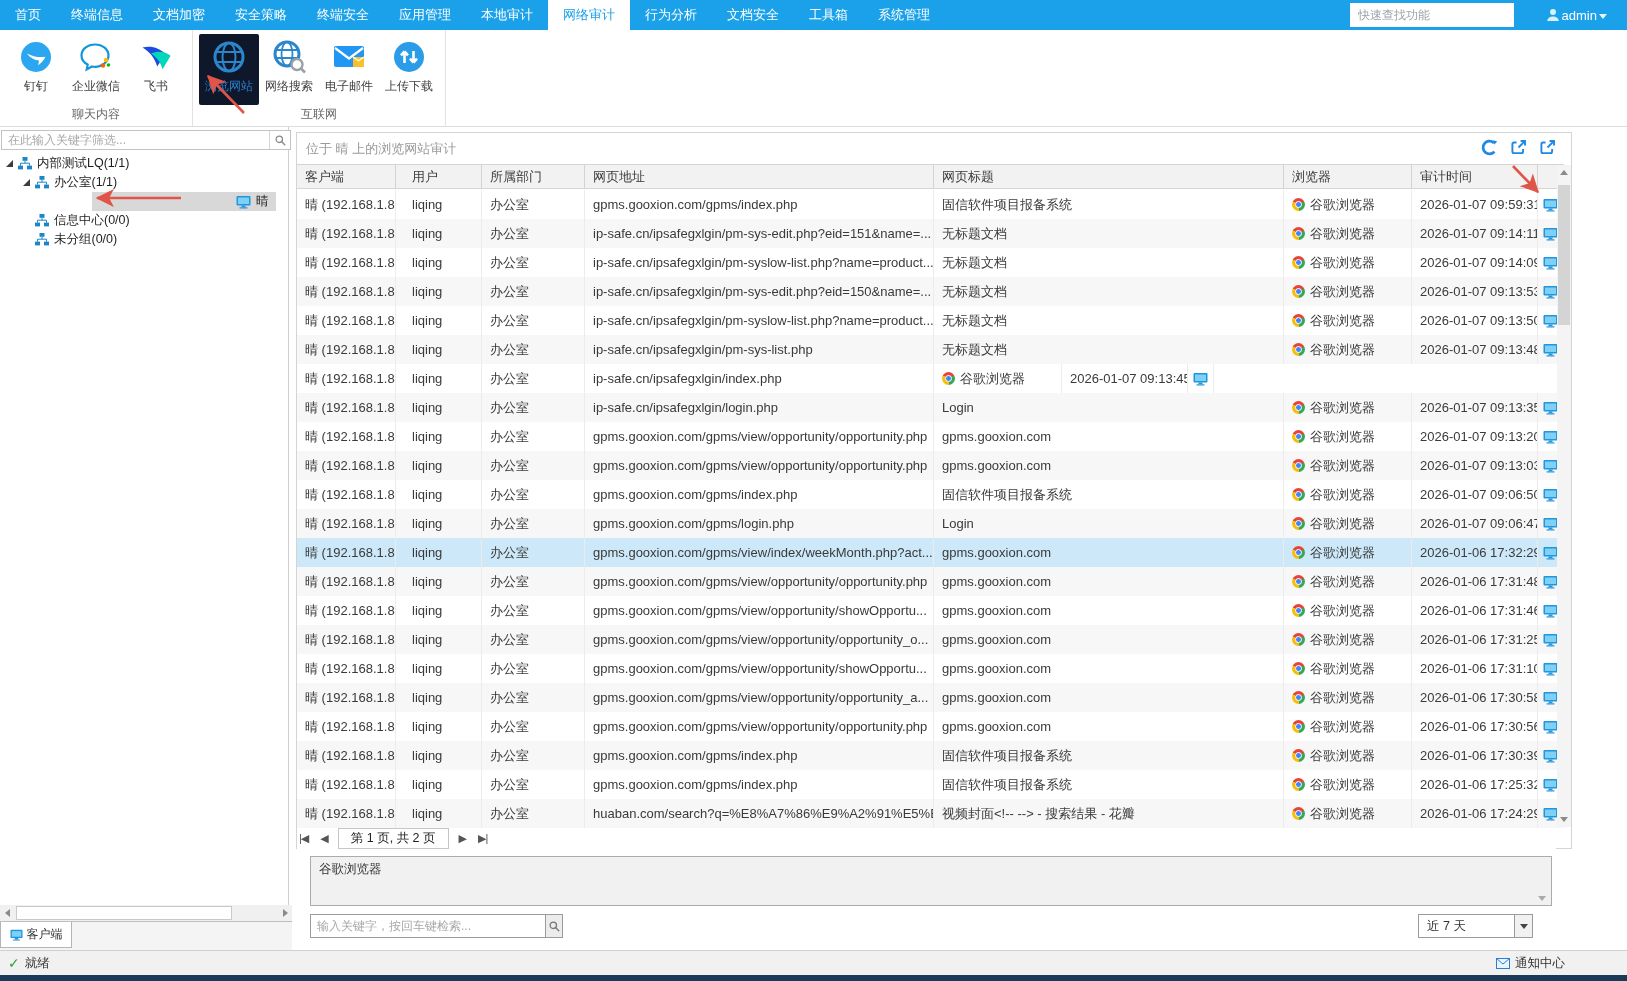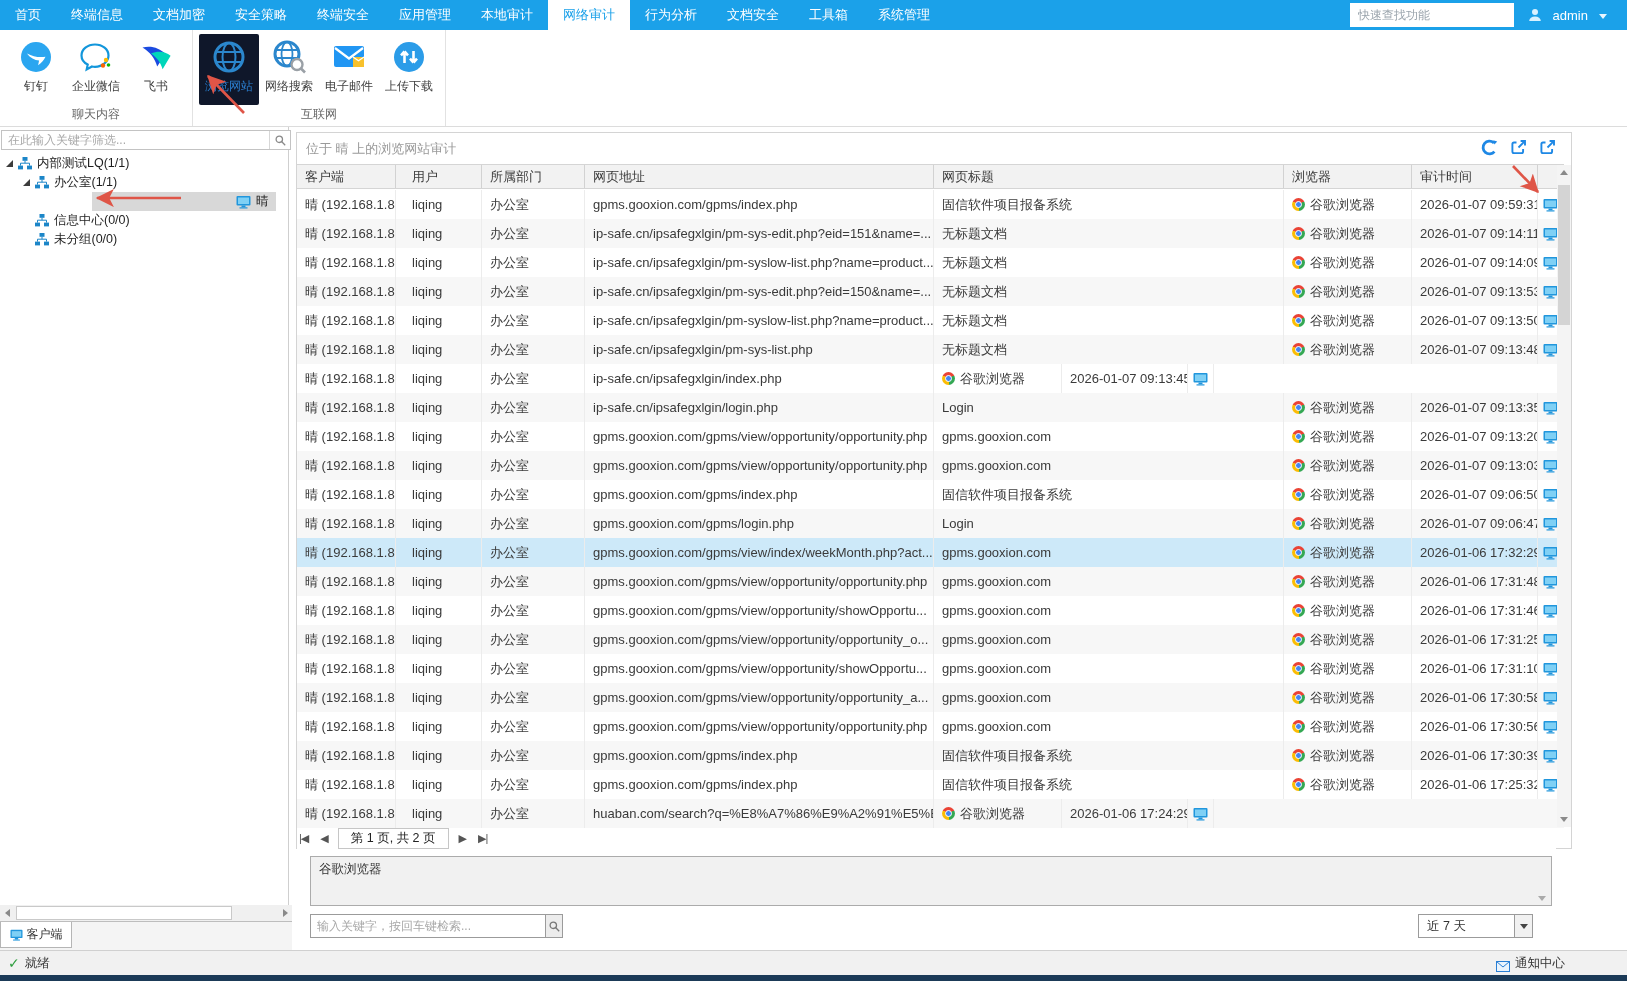--- a/index.html
+++ b/index.html
@@ -5,21 +5,21 @@
   html,body{margin:0;padding:0;background:#fff;}
   #app{position:relative;width:1627px;height:981px;overflow:hidden;
        font-family:"Liberation Sans","DejaVu Sans",sans-serif;background:#fff;padding-left:32px;}
   
   .topbar{position:absolute;left:0;top:0;width:1627px;height:30px;background:#1ba1e9;display:flex;}
   .menu-item{color:#fff;font-size:13px;padding:0 15px;display:flex;align-items:center;cursor:pointer;white-space:nowrap;}
   .menu-item.active{background:#fff;color:#1ba1e9;}
   .quick-search{position:absolute;right:145px;top:3px;width:164px;height:24px;border:none;
        font-size:12px;padding:0 8px;box-sizing:border-box;color:#333;}
   .quick-search::placeholder{color:#9aa4ac;}
-  .userbox{position:absolute;right:52px;top:0;height:30px;display:flex;align-items:center;gap:11px;color:#fff;font-size:13px;cursor:pointer;justify-content:center;}
+  .userbox{position:absolute;right:52px;top:0;height:30px;display:flex;align-items:center;gap:2px;color:#fff;font-size:13px;cursor:pointer;justify-content:center;}
   .caret-w{width:0;height:0;border-left:4px solid transparent;border-right:4px solid transparent;border-top:5px solid #e8f6ff;margin-top:2px;}
   
   .ribbon{position:absolute;left:0;top:30px;width:1627px;height:96px;background:#fff;border-bottom:1px solid #dcdcdc;display:flex;}
   .rgroup{position:relative;display:flex;align-items:flex-start;padding:4px 6px 0 6px;border-right:1px solid #e2e2e2;}
   .rgroup-label{position:absolute;bottom:3px;left:0;right:0;text-align:center;font-size:12px;color:#666;}
   .tool{width:60px;display:flex;flex-direction:column;align-items:center;padding-top:5px;height:66px;border-radius:2px;cursor:pointer;}
   .tool.selected{background:#0f172a;}
   .tool .ticon{height:36px;display:flex;align-items:center;justify-content:center;}
   .tool .tlabel{font-size:12px;color:#3f3f3f;margin-top:3px;white-space:nowrap;}
   .tool.selected .tlabel{color:#2b7fd0;}
@@ -77,21 +77,21 @@
   .kw-input::placeholder{color:#a8a8a8;}
   .kw-btn{position:absolute;left:545px;top:914px;width:18px;height:24px;background:#ececec;border:1px solid #9b9b9b;box-sizing:border-box;display:flex;align-items:center;justify-content:center;cursor:pointer;}
   .datedrop{position:absolute;left:1418px;top:914px;width:115px;height:24px;border:1px solid #9b9b9b;box-sizing:border-box;background:#fff;display:flex;align-items:center;cursor:pointer;}
   .datedrop .dlabel{flex:1;font-size:12.5px;color:#333;padding-left:8px;}
   .datedrop .dbtn{width:17px;align-self:stretch;background:#f1f1f1;border-left:1px solid #9b9b9b;display:flex;align-items:center;justify-content:center;}
   .tri-dd{width:0;height:0;border-left:4px solid transparent;border-right:4px solid transparent;border-top:5px solid #444;}
   
   .statusbar{position:absolute;left:0;top:950px;width:1627px;height:25px;background:#f1f1f1;border-top:1px solid #d0d0d0;box-sizing:border-box;display:flex;align-items:center;}
   .st-left{display:flex;align-items:center;gap:5px;margin-left:8px;font-size:12.5px;color:#333;}
   .st-check{color:#2f9e3f;font-size:14px;font-weight:bold;}
-  .st-right{position:absolute;right:62px;display:flex;align-items:flex-end;gap:5px;font-size:12.5px;color:#333;cursor:pointer;}
+  .st-right{position:absolute;right:62px;display:flex;align-items:center;gap:5px;font-size:12.5px;color:#333;cursor:pointer;}
   .bottom-strip{position:absolute;left:0;top:975px;width:1627px;height:6px;background:#1b3a57;}
   
   .annot{position:absolute;left:0;top:0;width:1627px;height:981px;pointer-events:none;z-index:50;}
 </style>
 </head>
 <body>
 
 <div id="app">
 
   <div class="topbar">
@@ -751,20 +751,21 @@
             <rect x="5.5" y="10.5" width="4" height="1.8" fill="#2196dc"></rect>
             <rect x="3.5" y="12.3" width="8" height="1.2" fill="#2196dc"></rect>
           </svg>
         </div>
       </div>
       <div class="trow">
         <div class="cell c0">晴 (192.168.1.83)</div>
         <div class="cell c1">liqing</div>
         <div class="cell c2">办公室</div>
         <div class="cell c3">huaban.com/search?q=%E8%A7%86%E9%A2%91%E5%B0...</div>
+        <div class="cell c4">视频封面&lt;!-- --&gt; - 搜索结果 - 花瓣</div>
         <div class="cell c5">
           <span class="chrome"></span>
           <span>谷歌浏览器</span>
         </div>
         <div class="cell c6">2026-01-06 17:24:29</div>
         <div class="cell c7">
           <svg width="15" height="14" viewBox="0 0 15 14">
             <rect x="0.5" y="1" width="14" height="9.5" rx="1" fill="#2196dc"></rect>
             <rect x="2" y="2.5" width="11" height="6.5" fill="#7fd0f5"></rect>
             <rect x="5.5" y="10.5" width="4" height="1.8" fill="#2196dc"></rect>

